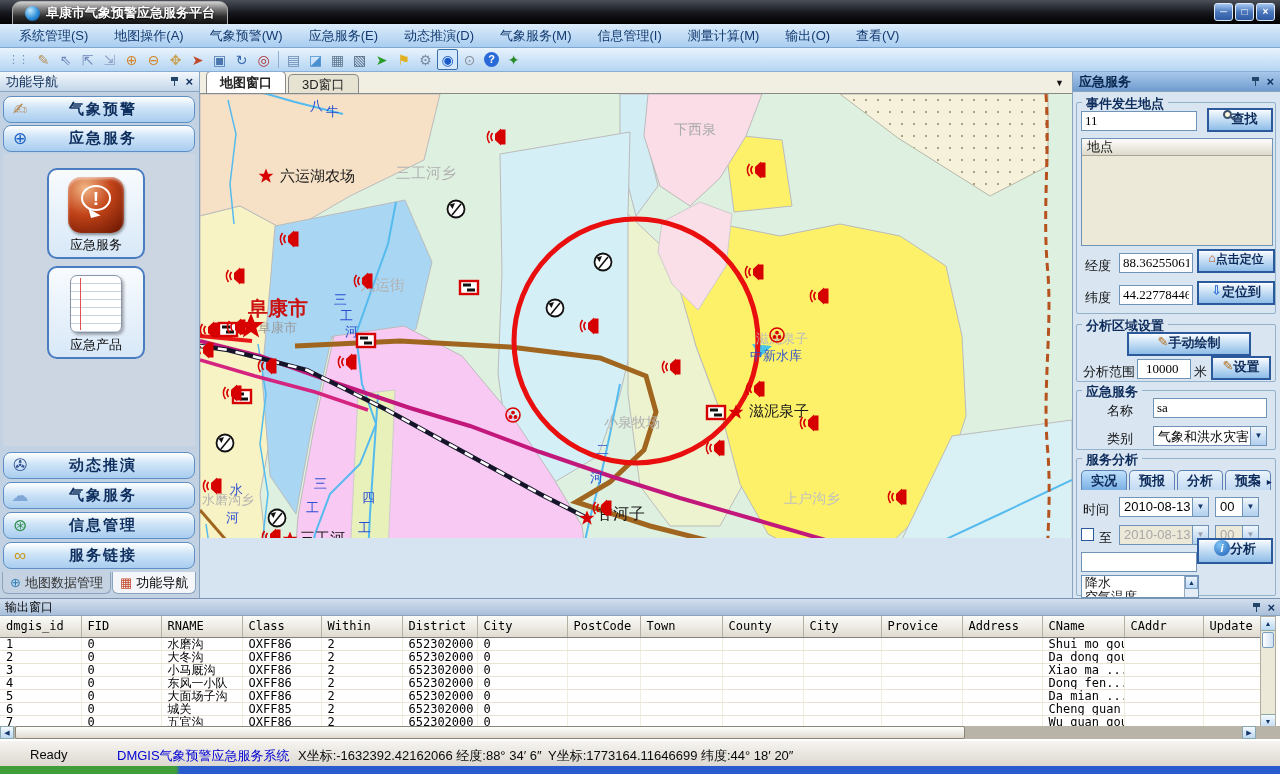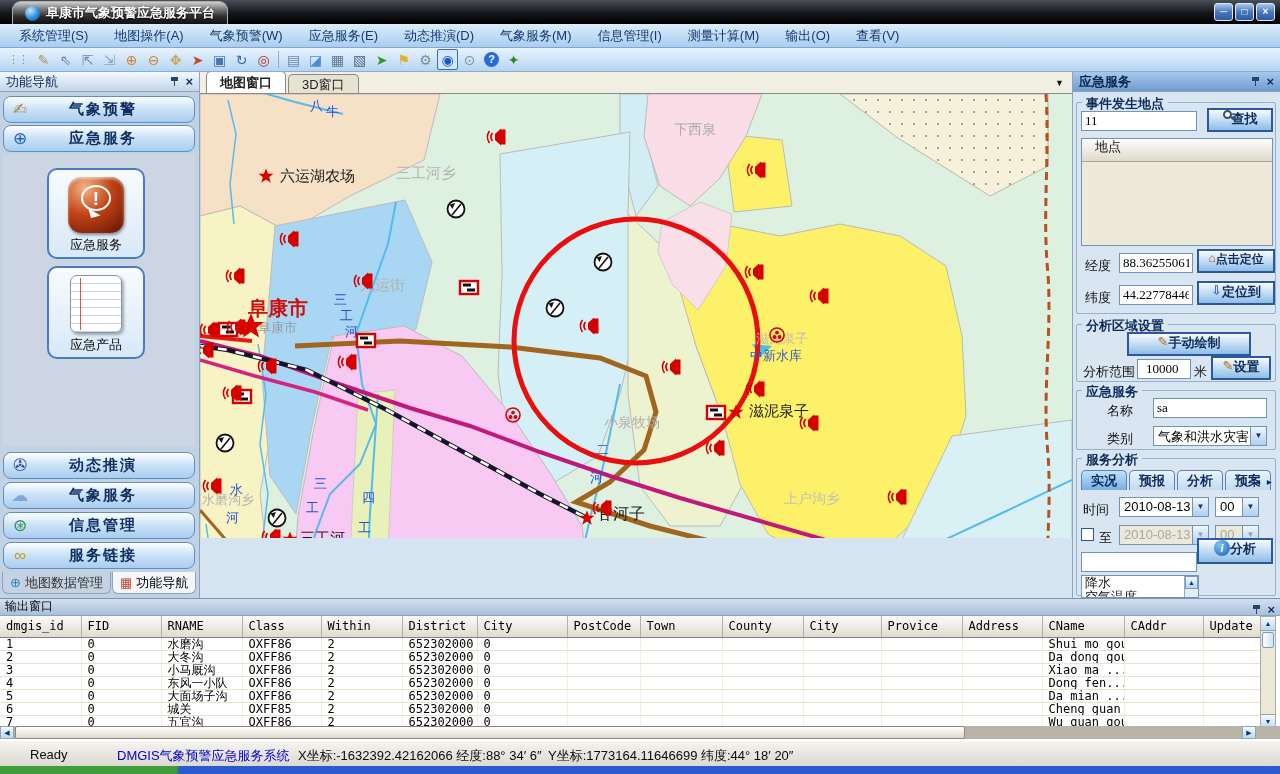--- a/index.html
+++ b/index.html
@@ -58,38 +58,38 @@
   .right-panel{position:absolute;left:1072px;top:72px;width:208px;height:526px;background:#d9e6f2;border-left:1px solid #8aa4c0;overflow:hidden}
   .right-panel .panel-title{background:linear-gradient(#a9c8ea,#6f9cd0);color:#08264e;font-weight:bold}
   .grp{position:absolute;left:3px;width:200px;border:1px solid #93b2cc;border-radius:2px}
   .grp-label{position:absolute;top:-8px;left:5px;background:#d9e6f2;padding:0 4px;font-size:13px;font-weight:bold;color:#0d2b5b;white-space:nowrap}
   .tin{position:absolute;border:1px solid #6f94b8;background:#fff;font-size:13px;padding:1px 3px;font-family:Liberation Serif, serif;color:#000}
   .flabel{position:absolute;font-size:13px;color:#111;white-space:nowrap}
   .pbtn{position:absolute;display:flex;align-items:flex-start;justify-content:center;border:2px solid #2a5a9c;border-radius:0;background:linear-gradient(#f7fbff,#bdd9f2 55%,#8fbde8);font-size:13px;font-weight:bold;color:#0d2b5b;box-shadow:inset 0 1px #fff;white-space:nowrap}
   .mag{display:inline-block;width:9px;height:9px;border:2px solid #3a5070;border-radius:50%;position:relative;background:radial-gradient(#fff,#ffe9a8)}
   .mag::after{content:'';position:absolute;width:6px;height:2px;background:#3a5070;right:-5px;bottom:-2px;transform:rotate(40deg)}
   .list-box{position:absolute;border:1px solid #6f94b8;background:#ece9d8}
-  .list-hdr{height:23px;background:linear-gradient(#fdfdfb,#dedacc);border-bottom:1px solid #a8a494;font-size:13px;padding:0 13px;color:#111;line-height:16px}
+  .list-hdr{height:17px;background:linear-gradient(#fdfdfb,#dedacc);border-bottom:1px solid #a8a494;font-size:13px;padding:0 5px;color:#111;line-height:16px}
   .combo{position:absolute;border:1px solid #6f94b8;background:#fff;height:20px;font-size:13px;padding:1px 18px 0 4px;overflow:hidden;white-space:nowrap;color:#000}
   .combo .dd{position:absolute;right:0;top:0;bottom:0;width:16px;background:linear-gradient(#f0f6fc,#b0cfee);border-left:1px solid #6f94b8;font-size:8px;text-align:center;line-height:18px;color:#12356a}
   .combo.dis{background:#ece9d8;color:#a8a8a8}
   .combo.dis .dd{color:#98a0ac}
   .stabs{position:absolute;display:flex;align-items:flex-end}
   .stab{height:20px;line-height:19px;padding:0 9px;border:1px solid #5a82b4;border-bottom:none;border-radius:5px 5px 0 0;font-size:13px;font-weight:bold;color:#0d2b5b;background:linear-gradient(#eaf3fc,#c2daf2);margin-right:2px}
   .stab.active{background:linear-gradient(#bfe0fa,#7ab0e4);}
   .tab-arrows{position:absolute;font-size:10px;color:#0d2b5b;letter-spacing:2px}
   .chk{position:absolute;width:13px;height:13px;border:1px solid #2a5a9c;background:#fff}
   .ibtn-i{width:16px;height:16px;border-radius:50%;background:radial-gradient(circle at 35% 30%,#7fc4f4,#1d5cb8);color:#fff;font-size:11px;font-weight:bold;line-height:16px;text-align:center;font-style:italic}
   .sel-list{position:absolute;background:#fff;border:1px solid #6f94b8;overflow:hidden}
   .sel-item{font-size:13px;padding:0 3px;line-height:14px;color:#111;white-space:nowrap}
   .vsb{position:absolute;right:0;top:0;bottom:0;width:14px;background:#e4ecf6;border-left:1px solid #9ab}
   .sb-btn{height:13px;background:linear-gradient(#eef6fe,#b8d6f2);border:1px solid #7a9cc4;font-size:7px;text-align:center;line-height:12px;color:#12356a}
   
   .output{position:absolute;left:0;top:598px;width:1280px;height:142px;background:#fff;border-top:1px solid #7a94b4}
-  .out-title{height:17px;background:linear-gradient(#d3dfee,#a9bfda);border-bottom:1px solid #8aa4c0;display:flex;align-items:flex-end;padding:0 5px;font-size:12px;color:#0a0a0a}
+  .out-title{height:17px;background:linear-gradient(#d3dfee,#a9bfda);border-bottom:1px solid #8aa4c0;display:flex;align-items:center;padding:0 5px;font-size:12px;color:#0a0a0a}
   .out-title .sp{flex:1}
   table.grid{border-collapse:collapse;table-layout:fixed;width:1260px;font-family:"DejaVu Sans Mono","Liberation Mono",monospace;font-size:12px}
   table.grid th{background:linear-gradient(#fbfbf8,#dfdbd0);border-right:1px solid #b4b0a4;border-bottom:1px solid #808080;font-weight:normal;text-align:left;padding:3px 0 3px 6px;height:21px;overflow:hidden;white-space:nowrap}
   table.grid td{border-bottom:1px solid #e9e4d2;border-right:1px solid #f2eedf;padding:0 0 0 6px;height:12px;line-height:12px;overflow:hidden;white-space:nowrap;color:#000}
   .ovsb{position:absolute;right:4px;top:17px;width:16px;height:113px;background:#ece9d8;border:1px solid #b0acA0}
   .ovsb .a{height:14px;background:linear-gradient(#f4faff,#bcd8f2);border-bottom:1px solid #8aa;text-align:center;font-size:7px;line-height:13px;color:#12356a}
   .ovsb .b{position:absolute;bottom:0;left:0;right:0;height:14px;background:linear-gradient(#f4faff,#bcd8f2);border-top:1px solid #8aa;text-align:center;font-size:7px;line-height:13px;color:#12356a}
   .ovsb .th{position:absolute;left:1px;right:1px;top:15px;height:16px;background:linear-gradient(90deg,#fdfefe,#cfe2f4);border:1px solid #7a9cc4;border-radius:2px}
   .hsb{position:absolute;left:0;bottom:1px;width:1280px;height:13px;background:#b8b4a8}
   .hsb .a{position:absolute;left:0;top:0;width:14px;height:13px;background:linear-gradient(#f4faff,#bcd8f2);border:1px solid #8aa;text-align:center;font-size:7px;line-height:12px;color:#12356a}

